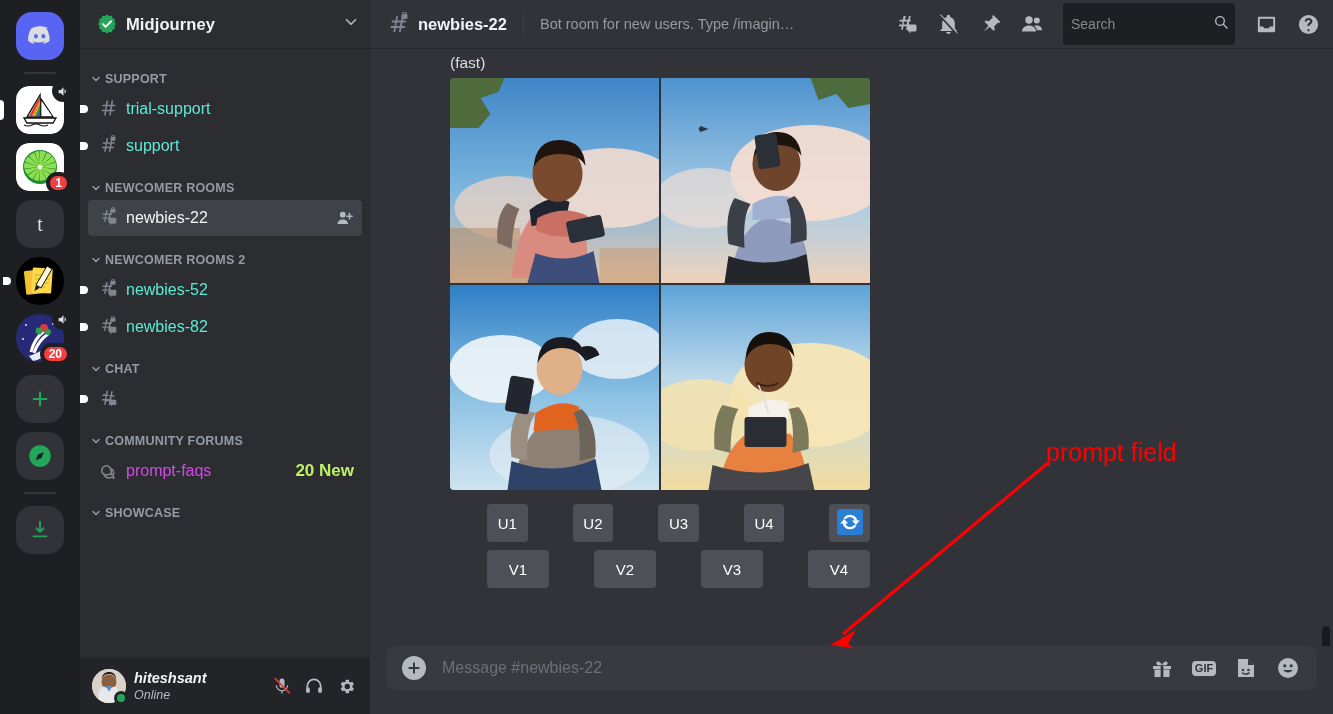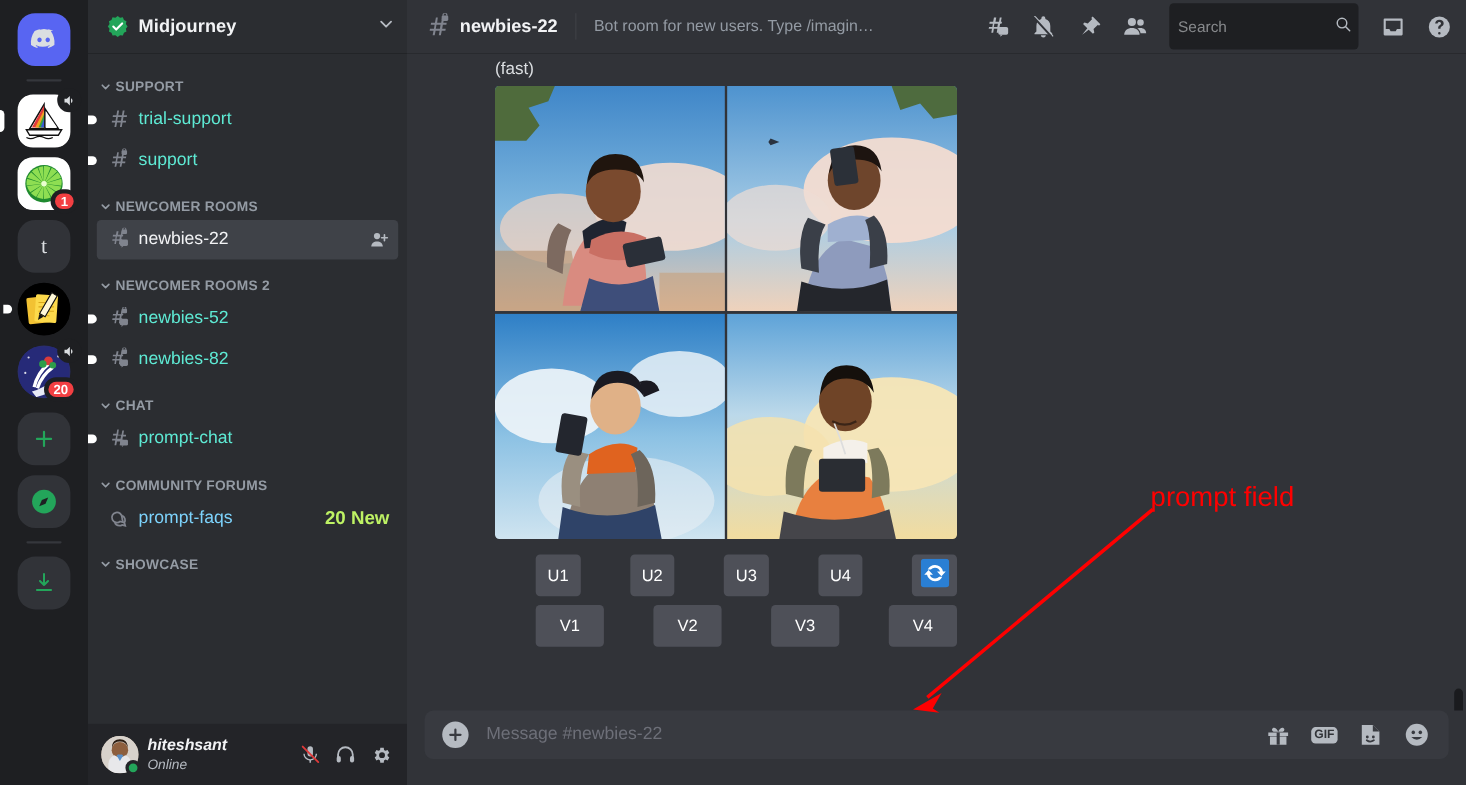--- a/index.html
+++ b/index.html
@@ -62,21 +62,21 @@
     padding: 16px 8px 4px 10px; color: #949ba4;
     font-size: 12.5px; font-weight: bold; letter-spacing: .22px; cursor: pointer;
   }
   .cat .caret { display: inline-block; width: 12px; height: 12px; }
   .chan {
     position: relative; margin: 1px 8px; height: 36px; border-radius: 4px;
     display: flex; align-items: center; padding: 0 8px 0 10px; gap: 6px; cursor: pointer;
   }
   .chan.active { background: #3f4248; }
   .chan .ic { width: 22px; height: 22px; flex: 0 0 22px; color: #80848e; }
-  .chan .nm { color: #7dd3fc; font-size: 16px; font-weight: 500; flex: 1; white-space: nowrap; }
+  .chan .nm { color: #d946ef; font-size: 16px; font-weight: 500; flex: 1; white-space: nowrap; }
   .chan.active .nm { color: #f2f3f5; }
   .chan.unread .nm { color: #5eead4; font-weight: 500; }
   .chan .dot { position: absolute; left: -8px; width: 8px; height: 8px; background: #fff; border-radius: 0 4px 4px 0; }
   .chan .act { color: #b5bac1; width: 18px; height: 18px; }
   .new-badge { color: #bef264; font-size: 17px; font-weight: bold; }
 
   
   .userbar {
     height: 56px; min-height: 56px; background: #232428;
     display: flex; align-items: center; padding: 0 8px; gap: 0;
@@ -422,21 +422,20 @@
 
       <div class="chan unread">
         <span class="dot"></span>
         <span class="ic">
           <svg width="20" height="20" viewBox="0 0 24 24" fill="#80848e">
               <path d="M10.3 3l-.8 4.6H5.9l-.3 1.9h3.5l-.6 3.6H4.9l-.3 1.9h3.5L7.3 20h1.9l.8-4h3.7l-.8 4h1.9l.8-4h1.5v-1.9h-1.2l.6-3.6h3.2l.3-1.9h-3.1l.8-4.6h-1.9l-.8 4.6h-3.7L12 3h-1.7zm.5 6.5h3.7l-.6 3.6h-3.7l.6-3.6z"></path>
               <rect x="13.5" y="14" width="8.5" height="6.5" rx="1.5" fill="#80848e"></rect>
               <path d="M15.4 22l2-1.5h-2z" fill="#80848e"></path>
             </svg>
         </span>
-        <span class="nm">prompt-chat</span>
       </div>
 
       <div class="cat">
         <span class="caret">
           <svg width="12" height="12" viewBox="0 0 24 24" fill="none" stroke="#949ba4" stroke-width="3" stroke-linecap="round" stroke-linejoin="round">
               <path d="M6 9l6 6 6-6"></path>
             </svg>
         </span>
         <span>COMMUNITY FORUMS</span>
       </div>

